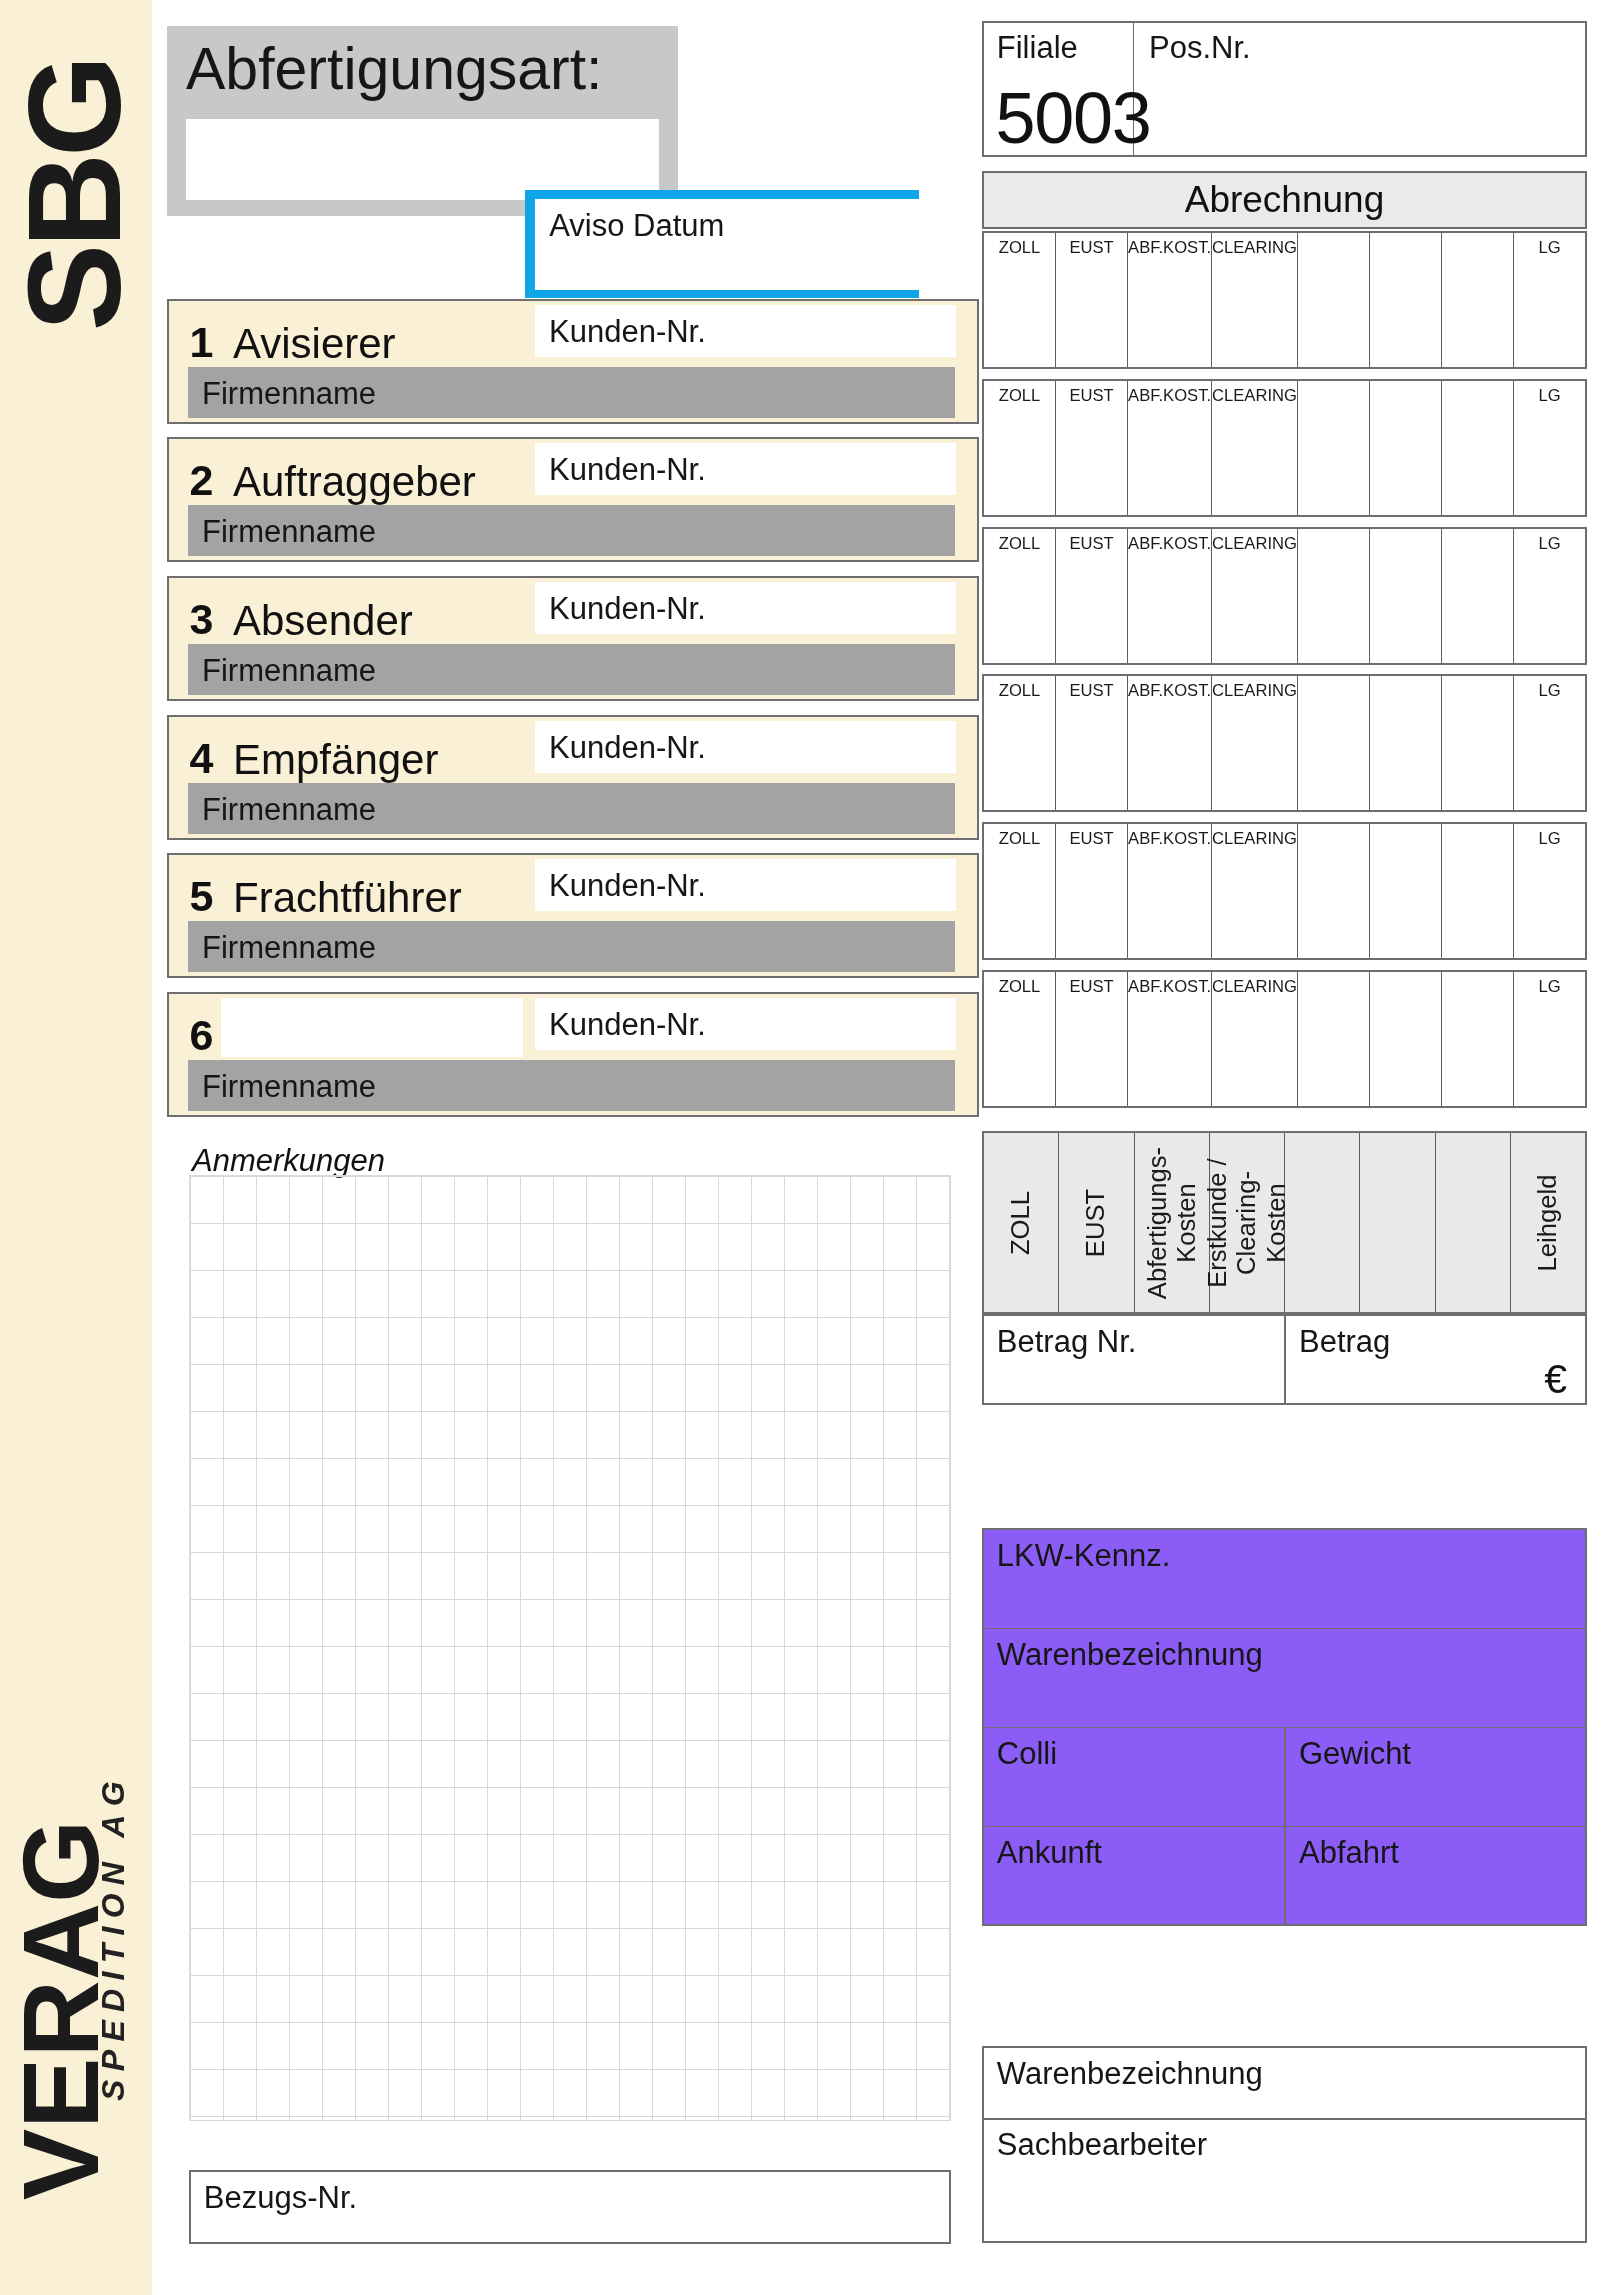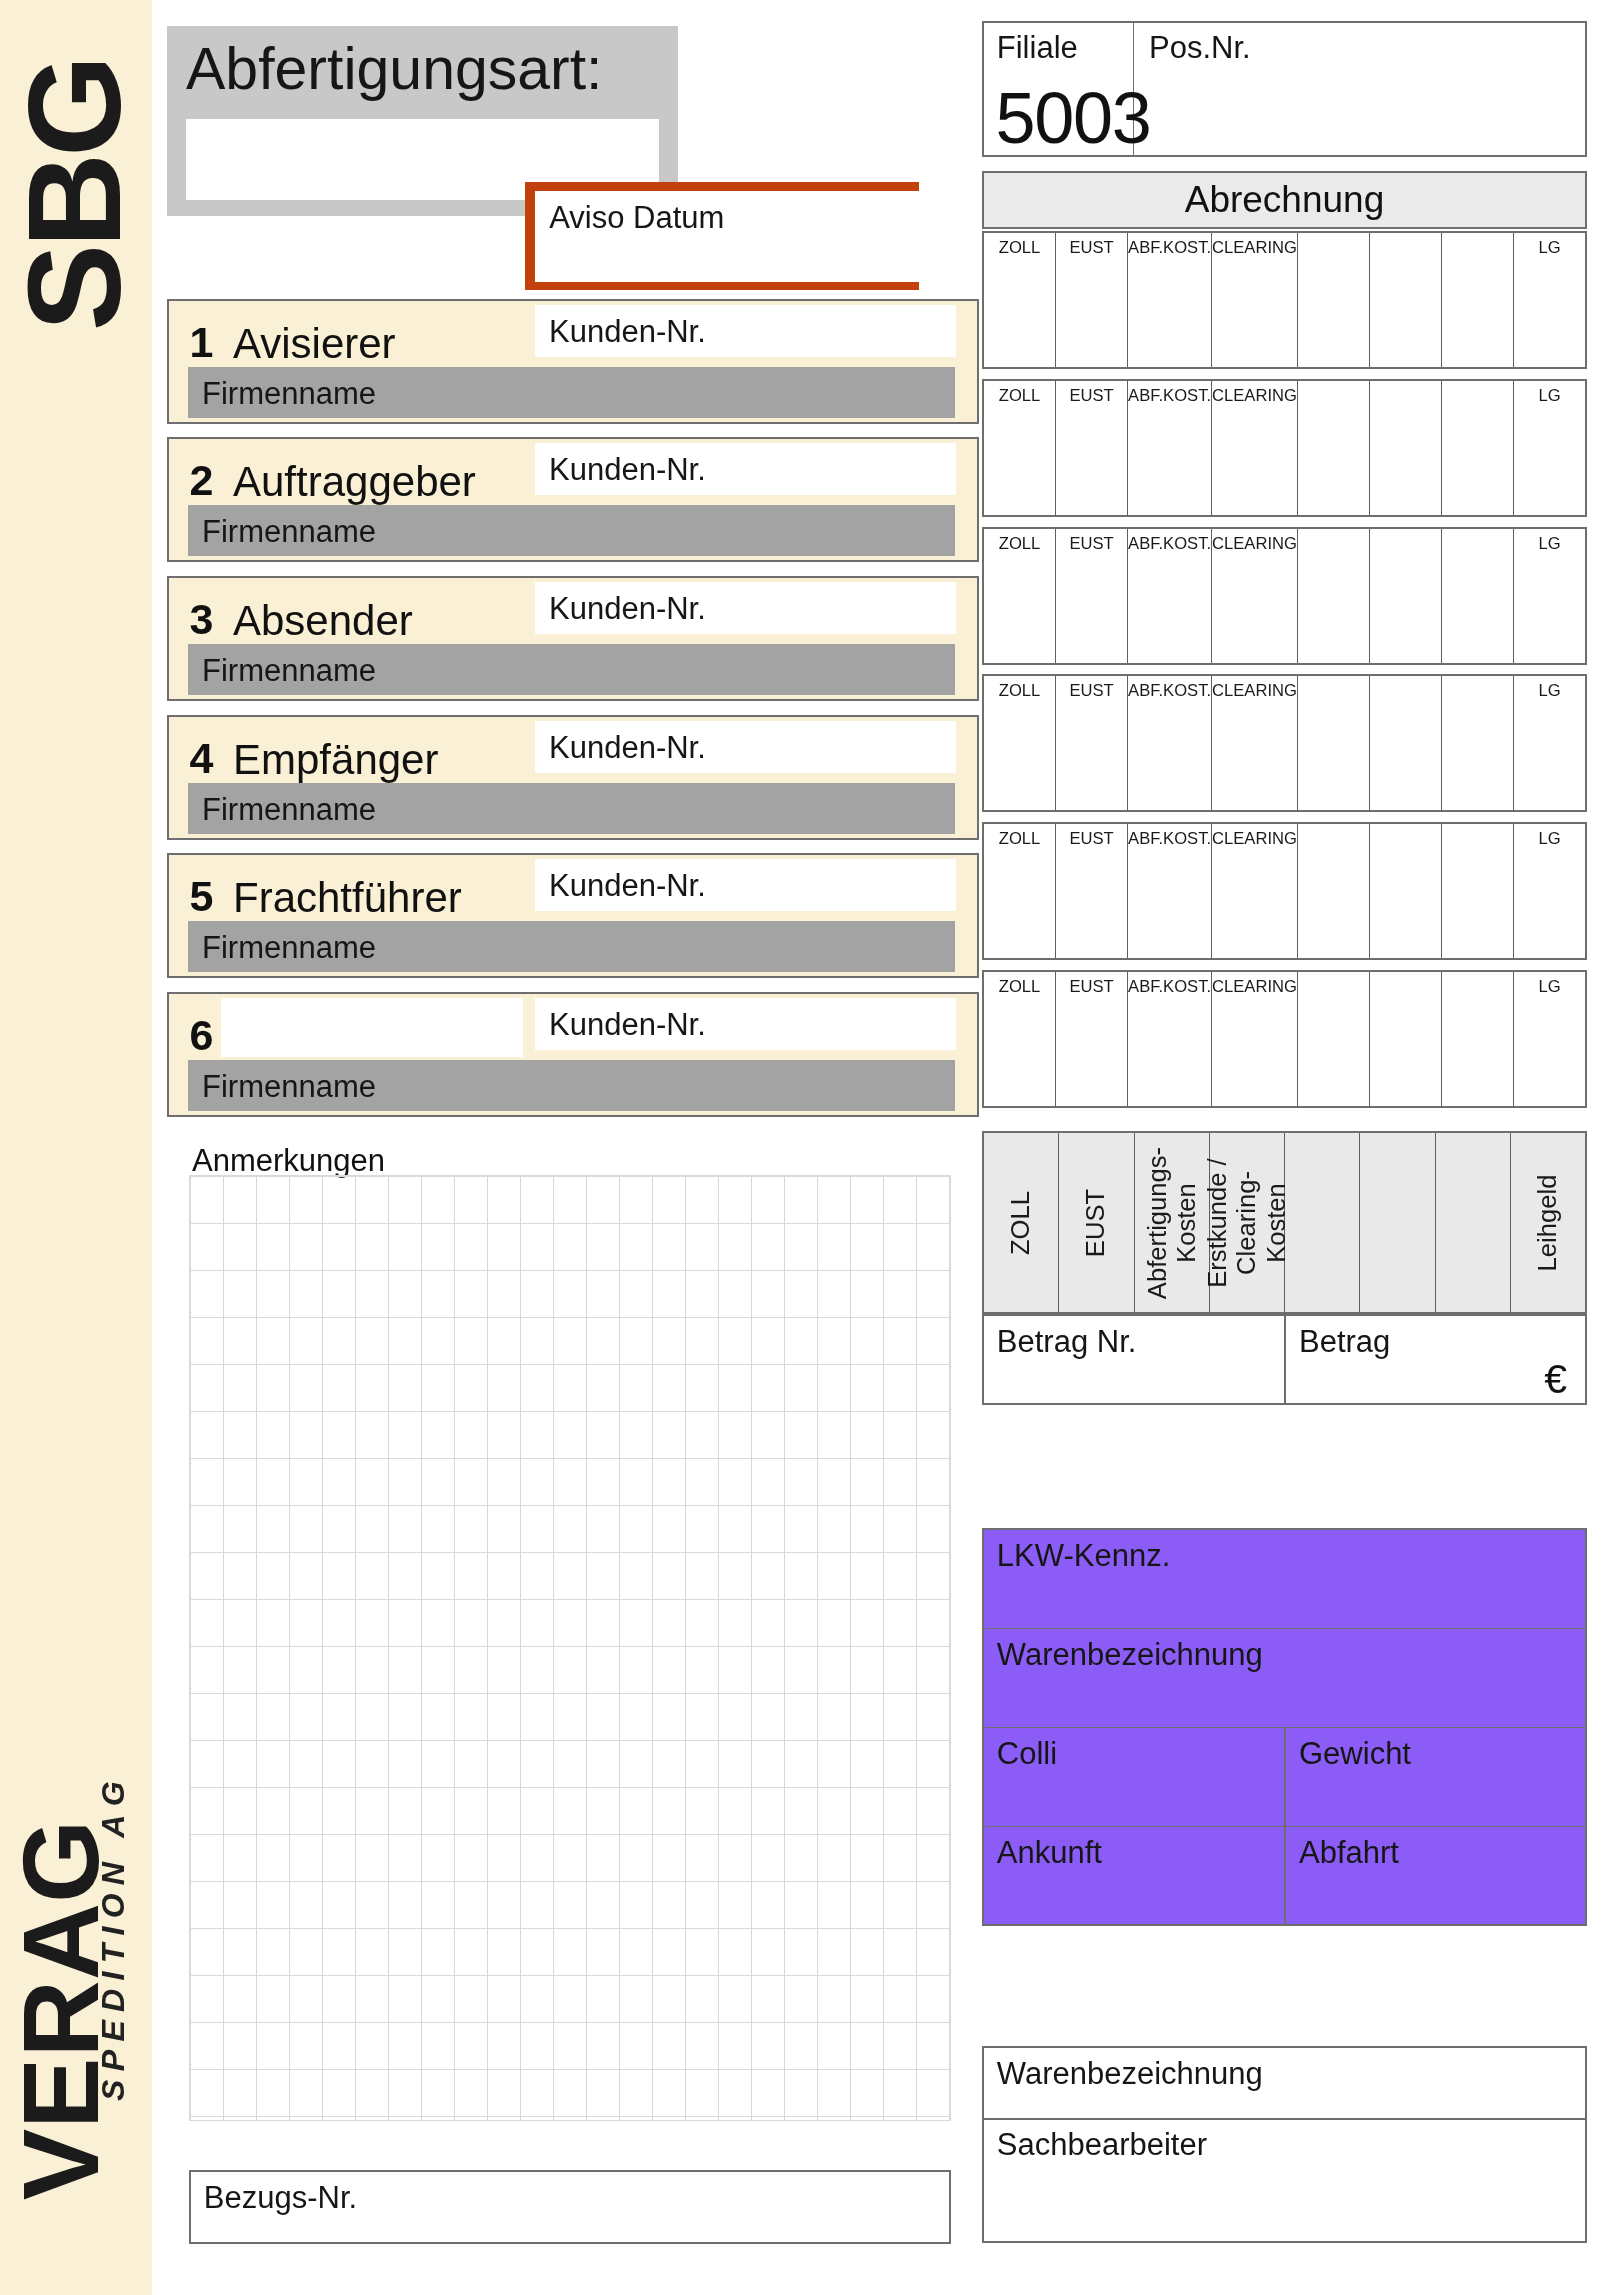--- a/index.html
+++ b/index.html
@@ -20,21 +20,21 @@
 
   
   .filiale-box{position:absolute;left:982px;top:20.5px;width:605px;height:136px;background:#fff;border:2.6px solid #6E6E6E;box-sizing:border-box;padding-left:16px;}
   .filiale-cell{position:absolute;left:0;top:0;width:150px;height:100%;border-right:1.9px solid #6E6E6E;box-sizing:border-box;}
   .small-label{font-size:31px;color:#161616;}
   .lab-pad{position:absolute;left:12.8px;top:7.7px;}
   .filiale-value{position:absolute;left:11.5px;top:54px;font-size:72px;font-weight:400;letter-spacing:-1.3px;}
   .posnr-label{position:absolute;left:165px;top:7.7px;}
 
   
-  .aviso-strip{position:absolute;left:525px;top:182px;width:394px;height:108px;background:#c2410c;}
+  .aviso-strip{position:absolute;left:525px;top:190px;width:394px;height:108px;background:#0ea5e9;}
   .aviso-box{position:absolute;left:10.2px;top:9px;width:432px;height:91px;background:#fff;}
 
   
   .sec{position:absolute;left:167px;width:812px;height:125px;background:#FAF0D5;border:2.6px solid #6E6E6E;box-sizing:border-box;}
   .sec-num{position:absolute;left:20.5px;top:16.6px;font-size:43px;font-weight:800;}
   .sec-label{position:absolute;left:64px;top:19px;font-size:42px;font-weight:400;}
   .kunden-box{position:absolute;left:366px;top:3.8px;width:421px;height:52px;background:#fff;}
   .firma-box{position:absolute;left:19px;top:66px;width:767px;height:51px;background:#a3a3a3;}
   .inbox-label{position:absolute;left:14px;top:9px;font-size:31px;color:#161616;}
   .sec6-blank{position:absolute;left:52px;top:3.8px;width:302px;height:59px;background:#fff;}
@@ -51,21 +51,21 @@
   .foot-cell:last-child{border-right:none;}
   .vtext{position:absolute;left:50%;top:50%;width:173px;transform:translate(-50%,-50%) rotate(-90deg);text-align:center;font-size:25.6px;line-height:1.15;white-space:pre-line;color:#1a1a1a;}
 
   
   .beleg-box{position:absolute;left:982px;top:1314px;width:605px;height:91px;background:#fff;border:2.6px solid #6E6E6E;box-sizing:border-box;}
   .beleg-div{position:absolute;left:300px;top:0;width:1.9px;height:100%;background:#6E6E6E;}
   .betrag-label{position:absolute;left:315px;top:7.7px;}
   .euro{position:absolute;right:18px;top:40px;font-size:41px;}
 
   
-  .anm-label{position:absolute;left:192px;top:1143px;font-size:31px;}
+  .anm-label{position:absolute;left:192px;top:1143px;font-size:31px;font-style:italic;}
   .anm-grid{position:absolute;left:189px;top:1175px;width:762px;height:946px;box-sizing:border-box;border:1.3px solid #D9D9D9;
     background-image:repeating-linear-gradient(to right,#D9D9D9 0 1.3px,transparent 1.3px 33px),
                      repeating-linear-gradient(to bottom,#D9D9D9 0 1.3px,transparent 1.3px 47px);}
 
   
   .lkw-box{position:absolute;left:982px;top:1528px;width:605px;height:398px;background:#8b5cf6;border:2.6px solid #6E6E6E;box-sizing:border-box;}
   .lkw-row{position:absolute;left:0;width:100%;height:99px;border-bottom:1.9px solid #6E6E6E;box-sizing:border-box;}
   .lkw-row.last{border-bottom:none;}
   .half-div{position:absolute;left:300px;top:0;width:1.9px;height:100%;background:#6E6E6E;}
   .cell-label-right{position:absolute;left:315px;top:7.7px;}

